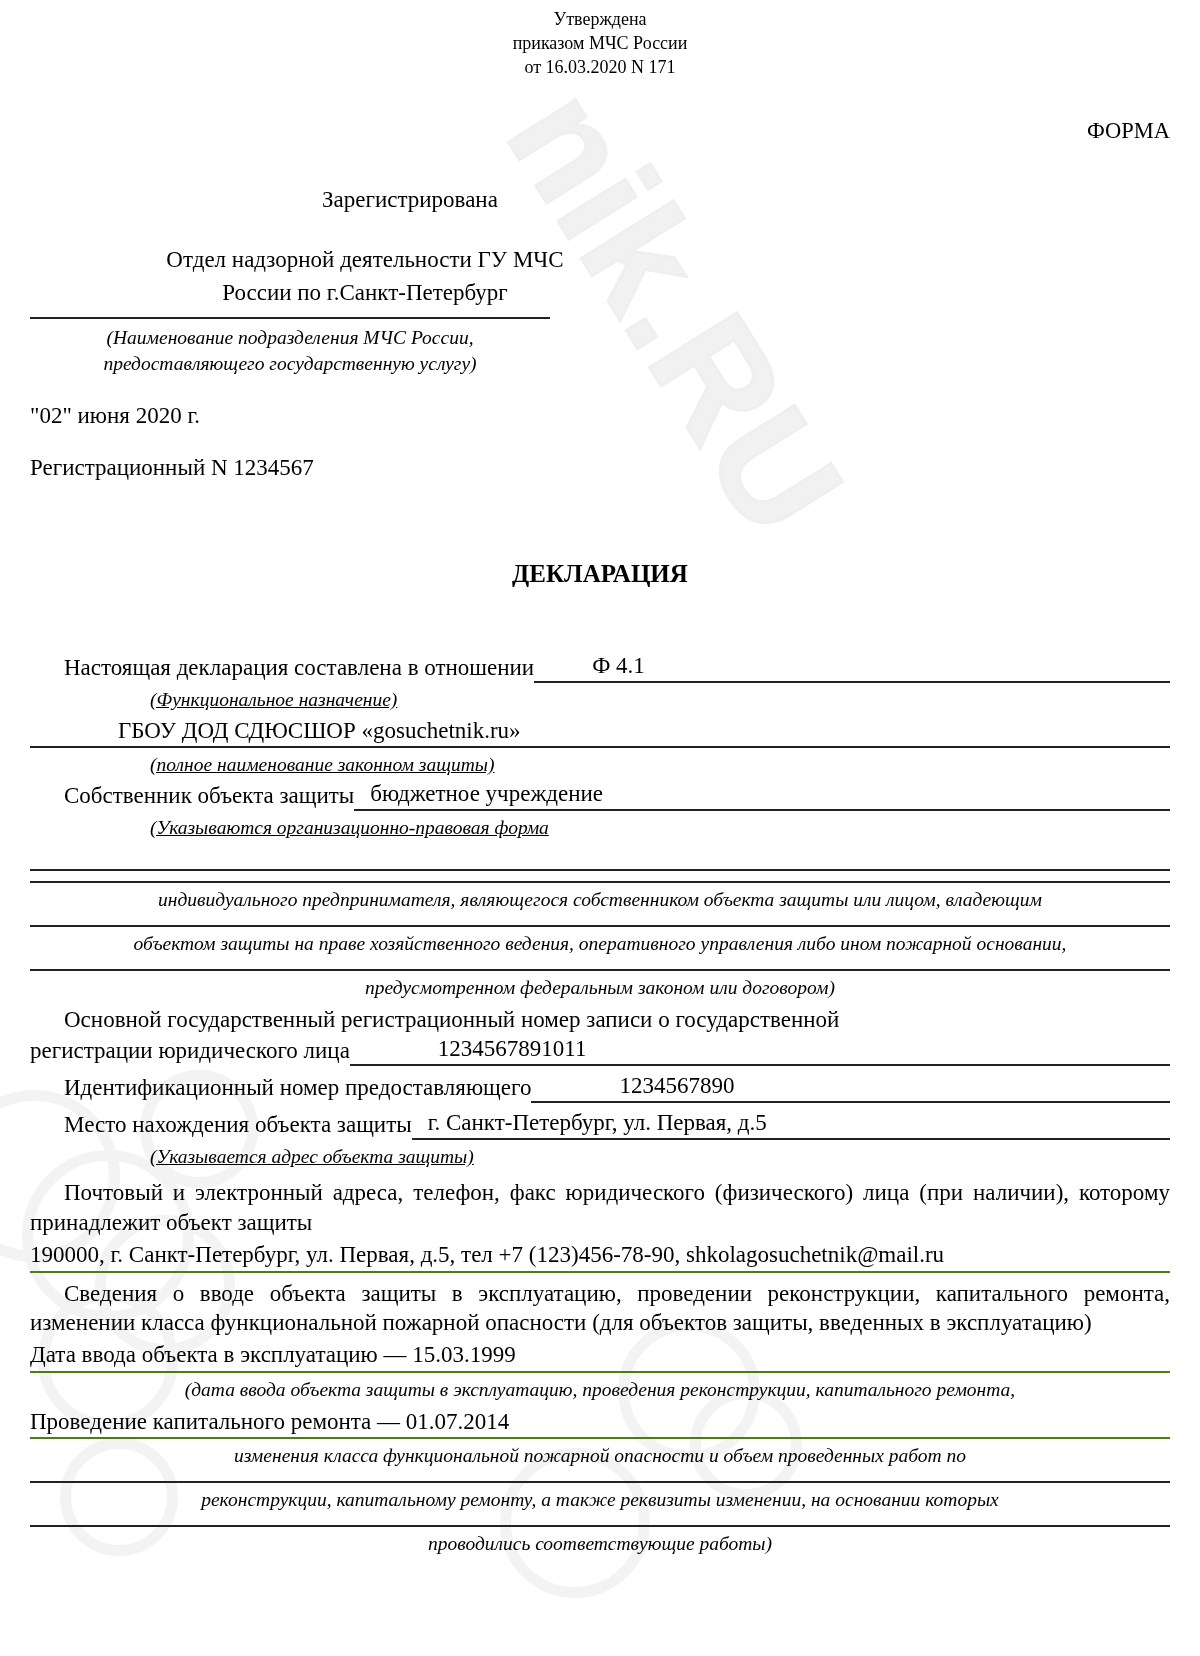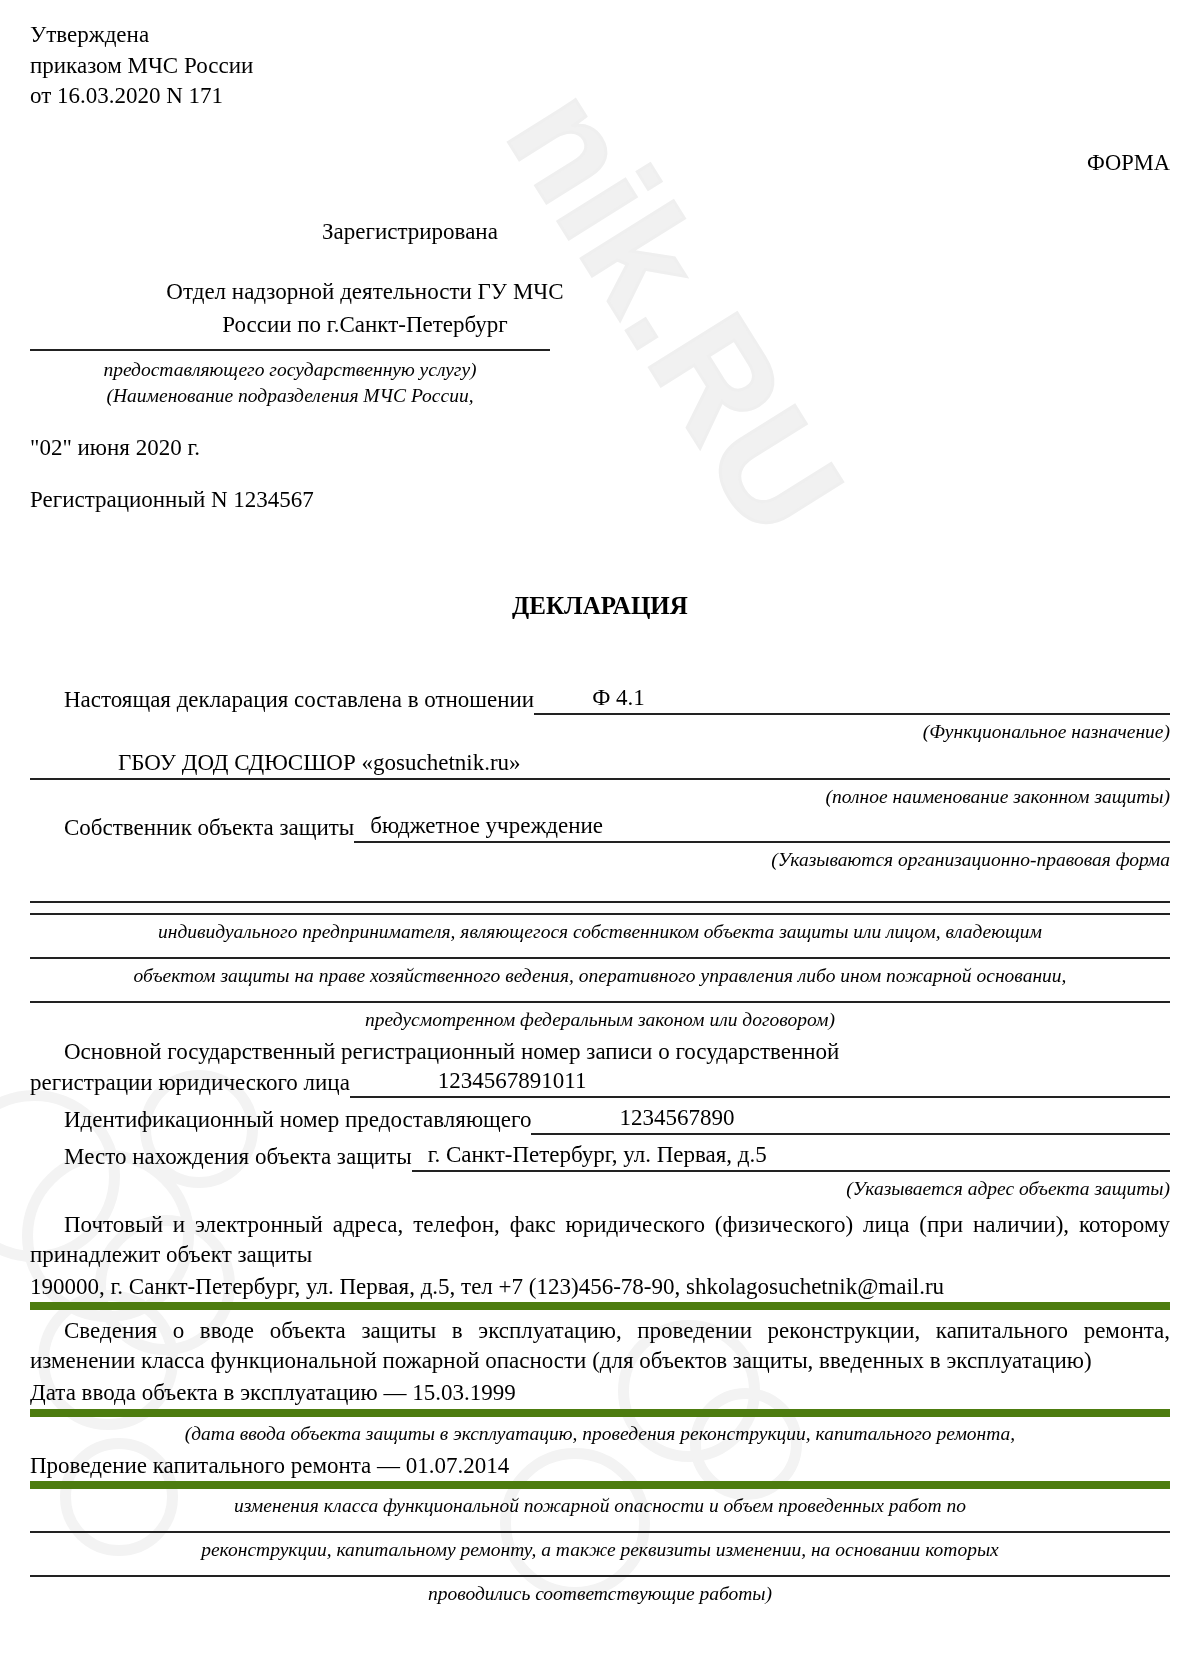--- a/index.html
+++ b/index.html
@@ -59,24 +59,24 @@
   .wm-ring.r5 { width: 96px;  height: 96px;  left: 140px; top: 1070px; }
   .wm-ring.r6 { width: 120px; height: 120px; left: 618px; top: 1320px; }
   .wm-ring.r7 { width: 90px;  height: 90px;  left: 690px; top: 1388px; }
   .wm-ring.r8 { width: 128px; height: 128px; left: 500px; top: 1448px; }
   .wm-ring.r9 { width: 96px;  height: 96px;  left: 60px;  top: 1438px; }
 
   .content { position: relative; z-index: 2; }
 
   
   .hdr {
-    text-align: left;
-    font-size: 23px;
+    text-align: center;
+    font-size: 18px;
     line-height: 1.33;
-    padding-top: 20px;
+    padding-top: 8px;
   }
   .hdr-forma {
     text-align: right;
     font-size: 22.5px;
     margin-top: 38px;
   }
 
   
   .reg-wrap { margin-top: 40px; }
   .reg-center {
@@ -145,43 +145,44 @@
 
   .cap {
     font-style: italic;
     font-size: 19.5px;
     text-align: center;
     padding-top: 5px;
     padding-bottom: 2px;
     line-height: 1.28;
   }
   .cap.r {
-    text-align: right;
+    text-align: left;
     margin-left: 120px;
+    text-decoration: underline;
   }
 
   .rule-full {
     width: 100%;
     border-bottom: 2px solid #222;
     height: 0;
   }
   .blankrow { height: 26px; }
 
   .para {
     font-size: 23px;
     line-height: 1.3;
     text-align: justify;
     text-indent: 34px;
     margin-top: 6px;
   }
   .para.noindent { text-indent: 0; }
 
   .underlined-line {
     font-size: 23px;
-    border-bottom: 8px solid #4d7c0f;
+    border-bottom: 2px solid #4d7c0f;
     line-height: 1.28;
     padding-bottom: 1px;
     white-space: nowrap;
   }
   .underlined-line.wide { width: 100%; }
 
   .mt2 { margin-top: 2px; }
   .mt6 { margin-top: 6px; }
   .mt10 { margin-top: 10px; }
 </style>
@@ -213,22 +214,22 @@
     <div class="hdr-forma">ФОРМА</div>
 
     <div class="reg-wrap">
       <div class="reg-center reg-zaregistr">Зарегистрирована</div>
       <div class="reg-center reg-org">
         <div>Отдел надзорной деятельности ГУ МЧС</div>
         <div>России по г.Санкт-Петербург</div>
       </div>
       <div class="reg-rule"></div>
       <div class="reg-cap">
+        <div>(Наименование подразделения МЧС России,</div>
         <div>предоставляющего государственную услугу)</div>
-        <div>(Наименование подразделения МЧС России,</div>
       </div>
       <div class="reg-line">"02" июня 2020 г.</div>
       <div class="reg-line">Регистрационный N 1234567</div>
     </div>
 
     <div class="doc-title">
       <div>ДЕКЛАРАЦИЯ</div>
     </div>
 
     <div class="form">

